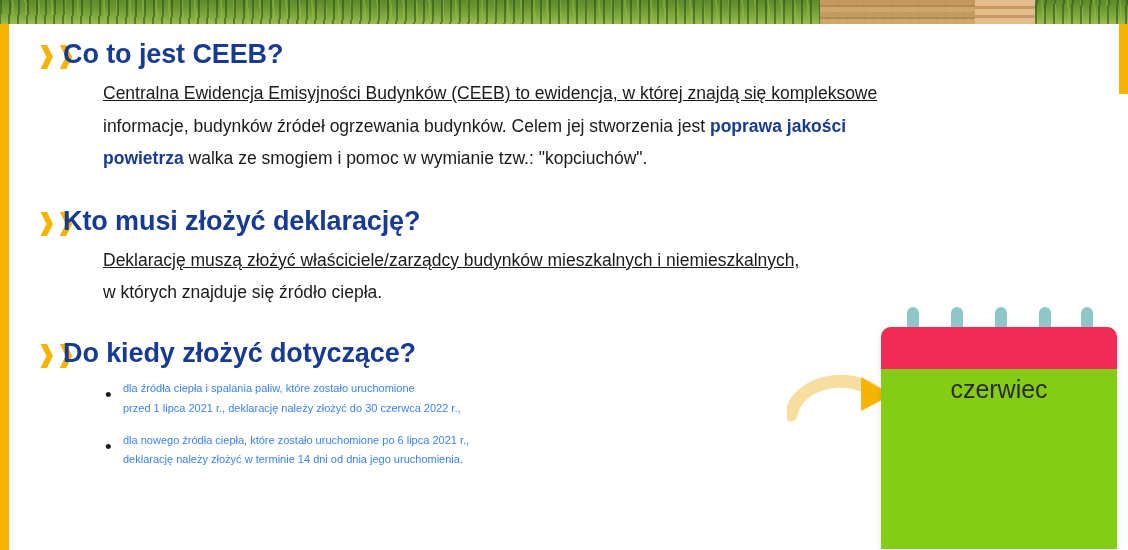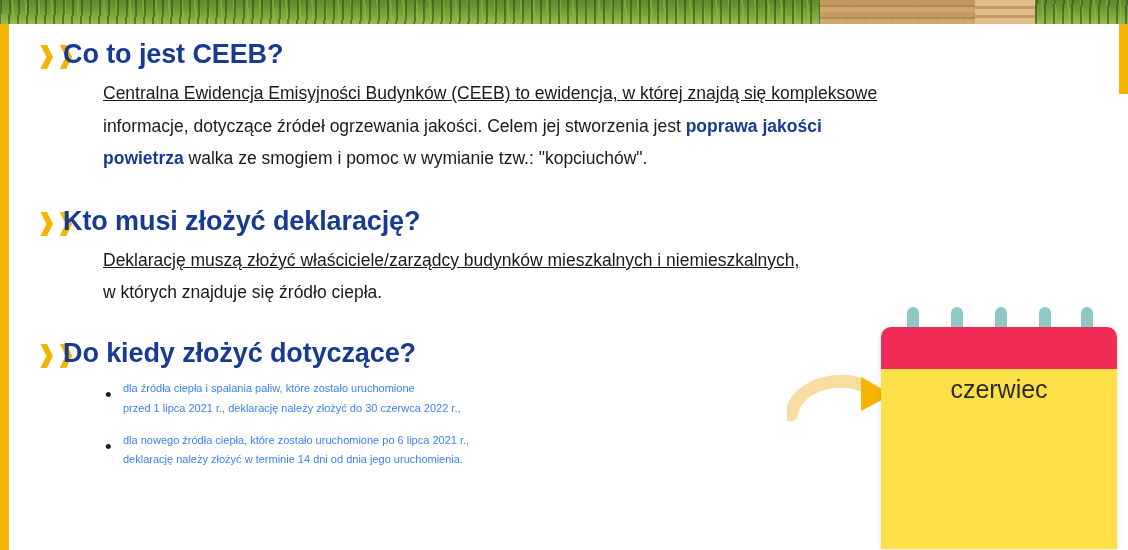--- a/index.html
+++ b/index.html
@@ -150,21 +150,21 @@
     top: 62px;
     width: 110px;
     height: 70px;
   }
   .cal-body {
     position: absolute;
     left: 22px;
     top: 22px;
     width: 236px;
     height: 222px;
-    background: #fde047;
+    background: #84cc16;
     border-radius: 10px 10px 0 0;
     box-shadow: 0 2px 6px rgba(0,0,0,.10);
   }
   .cal-head {
     position: absolute;
     left: 0; top: 0;
     width: 236px;
     height: 42px;
     background: #ef2b56;
     border-radius: 10px 10px 0 0;
@@ -218,21 +218,21 @@
 <div class="left-bar"></div>
 <div class="right-bar"></div>
 
 <div class="content">
 
   <div class="qrow">
     <span class="arrow-ico">❱❱</span>
     <h2 class="qtitle">Co to jest CEEB?</h2>
   </div>
   <p class="para first">Centralna Ewidencja Emisyjności Budynków (CEEB) to ewidencja, w której znajdą się kompleksowe</p>
-  <p class="para"><span>informacje, dotyczące źródeł ogrzewania jakości. Celem jej stworzenia jest </span><span class="bold-blue">poprawa jakości</span></p>
+  <p class="para"><span>informacje, budynków źródeł ogrzewania budynków. Celem jej stworzenia jest </span><span class="bold-blue">poprawa jakości</span></p>
   <p class="para"><span class="bold-blue">powietrza</span><span> walka ze smogiem i pomoc w wymianie tzw.: "kopciuchów".</span></p>
 
   <div class="spacer-1"></div>
 
   <div class="qrow">
     <span class="arrow-ico">❱❱</span>
     <h2 class="qtitle">Kto musi złożyć deklarację?</h2>
   </div>
   <p class="para first">Deklarację muszą złożyć właściciele/zarządcy budynków mieszkalnych i niemieszkalnych,</p>
   <p class="para">w których znajduje się źródło ciepła.</p>

